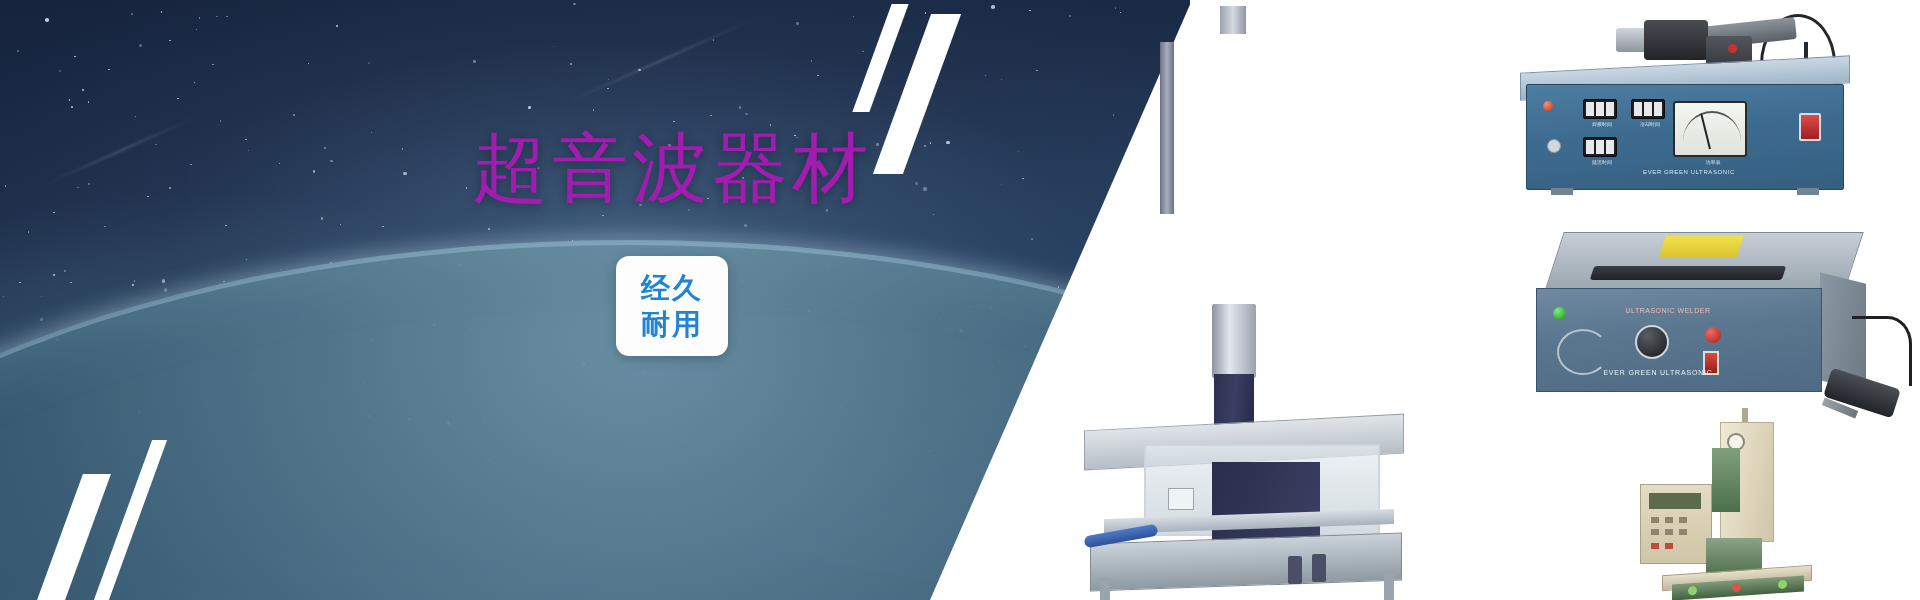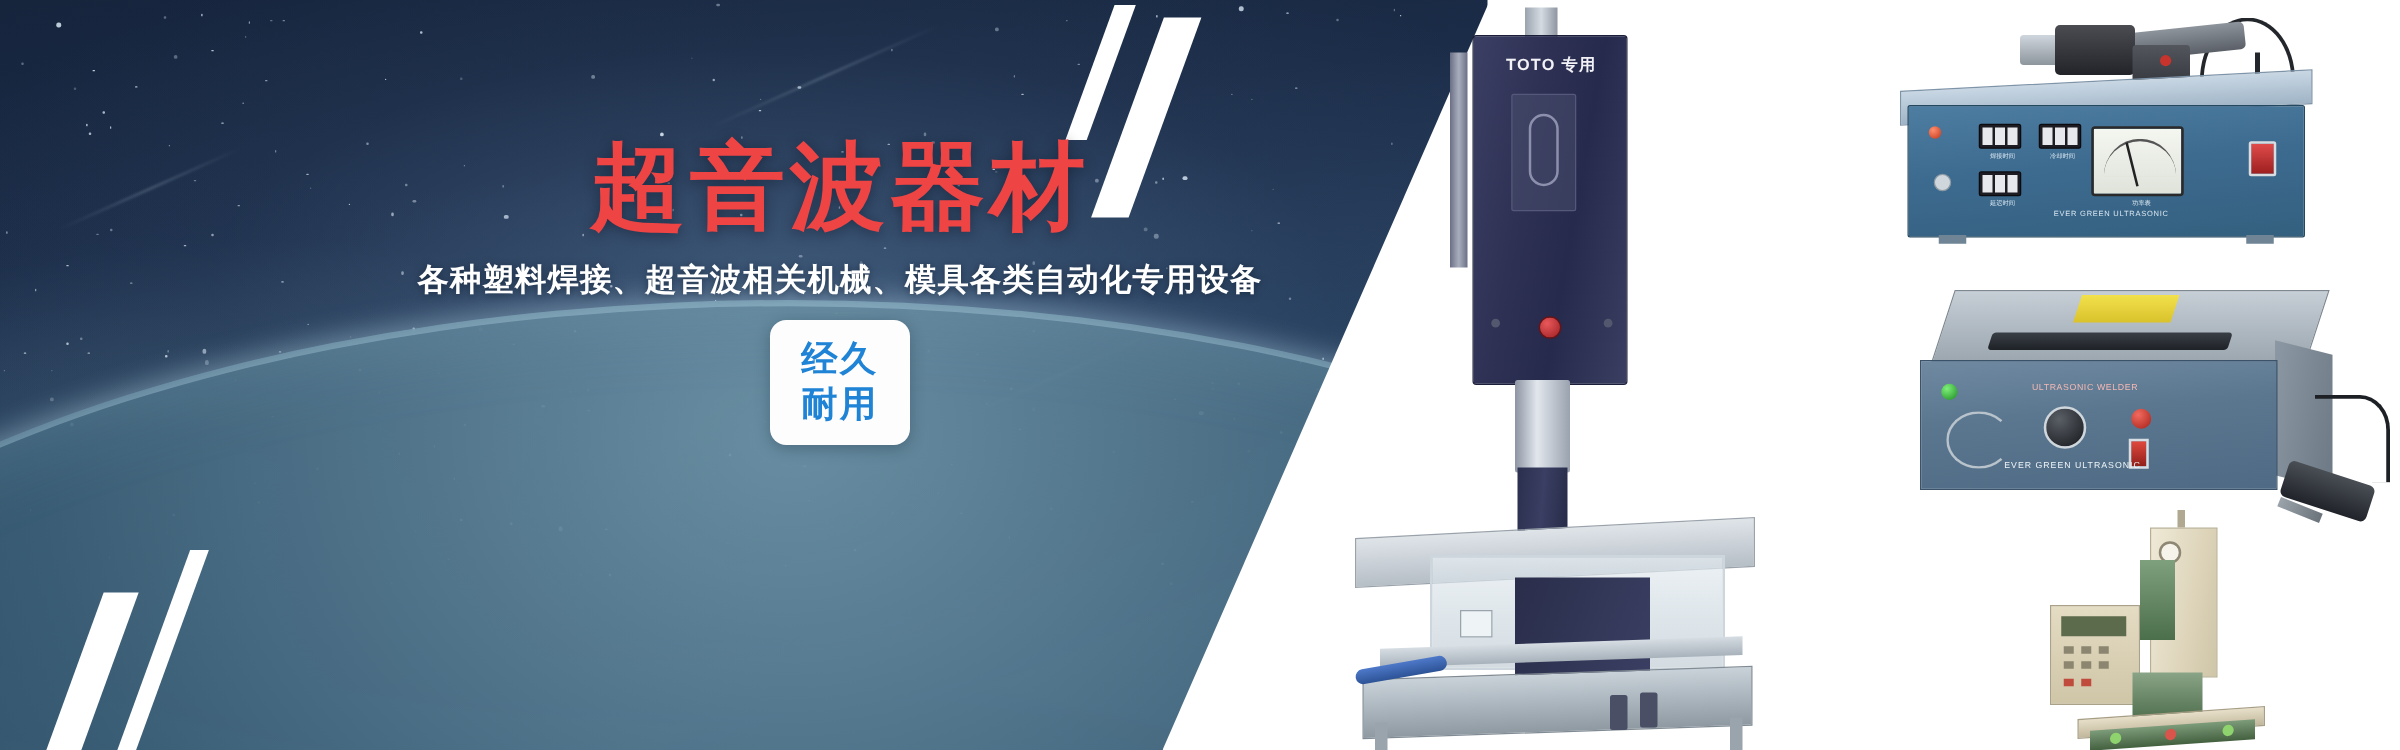--- a/index.html
+++ b/index.html
@@ -66,23 +66,24 @@
   .slash.sl-b { left:902px; top:14px;  width:30px; height:160px; }
   .slash.sl-c { left:60px;  top:474px; width:28px; height:126px; }
   .slash.sl-d { left:123px; top:440px; width:15px; height:160px; }
 
   
   .text-block {
     position:absolute; left:332px; top:108px; width:680px;
     text-align:center;
   }
   .headline {
-    font-size:76px; line-height:84px; font-weight:bold; color:#ef4444;
+    font-size:76px; line-height:84px; font-weight:normal; color:#a21caf;
     letter-spacing:4px;
     text-shadow:0 2px 10px rgba(8,18,34,.45);
+    margin-top:18px;
   }
   .subline {
     margin-top:16px;
     font-size:25px; line-height:32px; color:#ffffff; font-weight:bold;
     letter-spacing:1px;
     text-shadow:0 1px 6px rgba(8,18,34,.5);
   }
 
   
   .badges {
@@ -628,43 +629,34 @@
   <div class="slash sl-a"></div>
   <div class="slash sl-b"></div>
   <div class="slash sl-c"></div>
   <div class="slash sl-d"></div>
 
   <div class="wedge"></div>
   <div class="wedge-right"></div>
 
   <div class="text-block">
     <div class="headline">超音波器材</div>
-    <div class="subline">各种塑料焊接、超音波相关机械、模具各类自动化专用设备</div>
   </div>
 
   <div class="badges">
     <div class="badge">
       <span>经久</span>
       <span>耐用</span>
     </div>
   </div>
 
   <div class="products">
 
     <div class="machine-big">
       <div class="mb-topcyl"></div>
       <div class="mb-rail"></div>
-      <div class="mb-head">
-        <div class="mb-head-label">TOTO 专用</div>
-        <div class="mb-head-plate"></div>
-        <div class="mb-head-oval"></div>
-        <div class="mb-red-btn"></div>
-        <div class="mb-screw" style="left:14px; top:226px;"></div>
-        <div class="mb-screw" style="left:104px; top:226px;"></div>
-      </div>
       <div class="mb-shaft"></div>
       <div class="mb-horn"></div>
       <div class="mb-table">
         <div class="mb-table-top"></div>
         <div class="mb-glass"></div>
         <div class="mb-blk"></div>
         <div class="mb-screen"></div>
         <div class="mb-bar"></div>
         <div class="mb-base"></div>
         <div class="mb-hose"></div>

